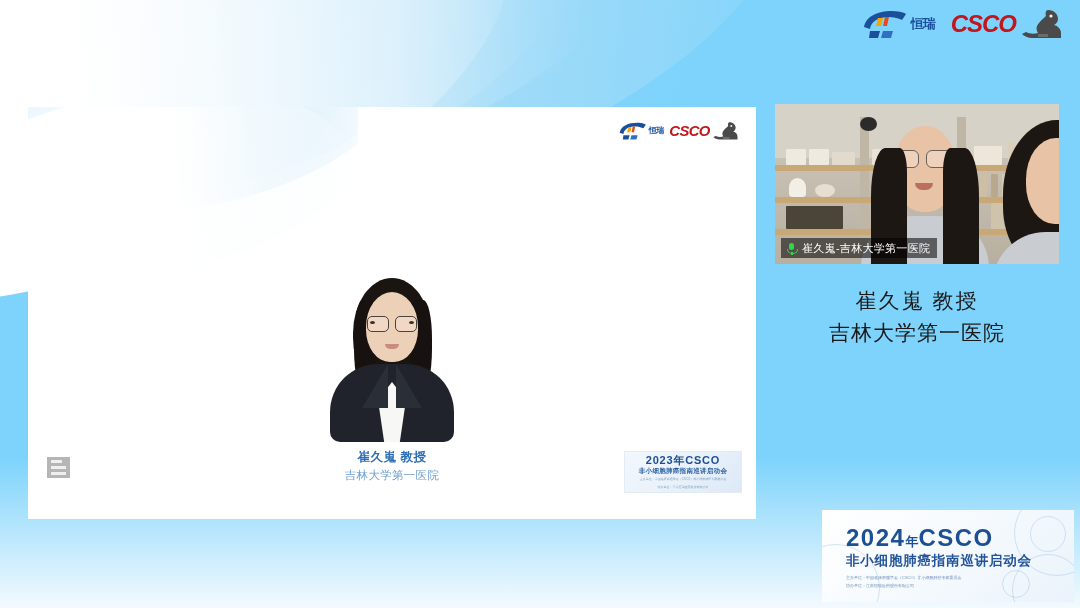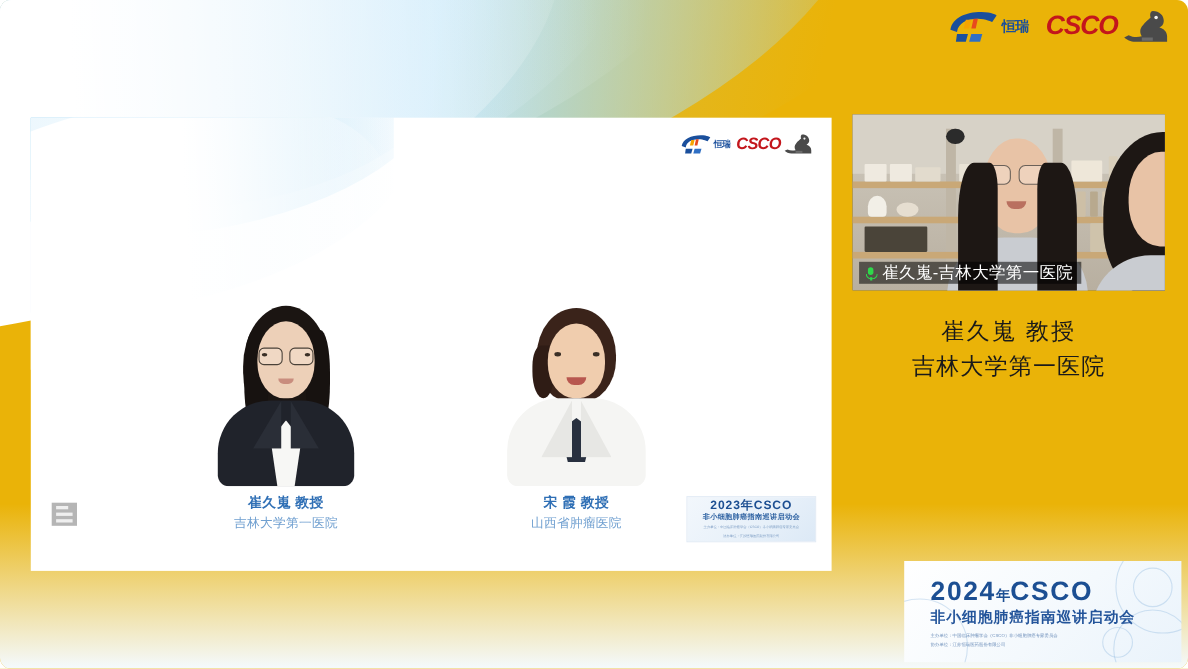--- a/index.html
+++ b/index.html
@@ -1,21 +1,21 @@
 <!DOCTYPE html>
 <html><head>
 <meta charset="utf-8">
 <style>
   html,body{margin:0;padding:0;}
   body{
     width:1080px;height:608px;overflow:hidden;
     font-family:"Liberation Sans","DejaVu Sans",sans-serif;
     background:#ffffff;position:relative;
   }
-  #stage{position:absolute;inset:0;background:#eab308;overflow:hidden;border-radius:10px;}
+  #stage{position:absolute;inset:0;background:#7dd3fc;overflow:hidden;}
 
   
   .bg-swoosh{position:absolute;pointer-events:none;}
   .sw1{left:-380px;top:-330px;width:1180px;height:560px;border-radius:50%;
        background:linear-gradient(105deg,#31a8ea 0%,#5cc0f2 35%,#a9ddf7 65%,rgba(220,240,252,0) 100%);
        transform:rotate(-9deg);}
   .sw2{left:-430px;top:-300px;width:1120px;height:520px;border-radius:50%;
        background:linear-gradient(105deg,#ffffff 0%,#f2f9fe 40%,rgba(255,255,255,0) 88%);
        transform:rotate(-11deg);}
   .sw3{left:-460px;top:-248px;width:1060px;height:500px;border-radius:50%;
@@ -87,21 +87,21 @@
   .wall{position:absolute;left:0;top:0;right:0;height:34%;background:#d7d2c7;}
   .shelf{position:absolute;left:0;right:0;height:6px;background:#c9a877;}
   .post{position:absolute;top:8%;width:9px;height:78%;background:#bfb6a6;}
   .bk{position:absolute;border-radius:1px;}
   .person{position:absolute;left:50%;transform:translateX(-50%);bottom:0;}
   .v-hair{position:absolute;left:50%;transform:translateX(-50%);background:#1d1714;border-radius:50% 50% 42% 42%;}
   .v-face{position:absolute;left:50%;transform:translateX(-50%);background:#e8c3a6;border-radius:48% 48% 46% 46%;}
   .v-body{position:absolute;left:50%;transform:translateX(-50%);background:#c9ccd1;border-radius:54px 54px 0 0;}
   .v-label{position:absolute;left:6px;bottom:6px;height:20px;display:flex;align-items:center;gap:4px;
     background:rgba(0,0,0,.55);padding:0 7px 0 4px;}
-  .v-label span.t{color:#ffffff;font-size:15px;letter-spacing:.3px;white-space:nowrap;}
+  .v-label span.t{color:#ffffff;font-size:11px;letter-spacing:.3px;white-space:nowrap;}
   .mic{width:13px;height:13px;position:relative;flex:0 0 auto;}
   .mic i{position:absolute;left:4px;top:1px;width:5px;height:7px;border-radius:3px;background:#2ed84a;}
   .mic b{position:absolute;left:2px;top:7px;width:9px;height:4px;border-radius:0 0 5px 5px;border:1.2px solid #2ed84a;border-top:0;}
   .mic u{position:absolute;left:6px;top:10px;width:1.5px;height:3px;background:#2ed84a;}
 
   #speaker-name{position:absolute;left:775px;top:287px;width:284px;text-align:center;}
   #speaker-name .sn1{font-size:21px;color:#1a1a1a;letter-spacing:2px;font-weight:500;}
   #speaker-name .sn2{font-size:21px;color:#1a1a1a;letter-spacing:1px;margin-top:4px;font-weight:500;}
 
   
@@ -200,36 +200,20 @@
           <div class="mouth" style="top:74px;width:14px;height:5px;background:#c98d7e;"></div>
           <div class="body" style="bottom:0;width:124px;height:78px;background:#20232b;"></div>
           <div class="collar" style="bottom:0;width:28px;height:60px;background:#f7f7f5;clip-path:polygon(50% 0,100% 30%,78% 100%,22% 100%,0 30%);"></div>
           <div class="collar" style="bottom:34px;left:36px;transform:none;width:26px;height:44px;background:#2a2e37;clip-path:polygon(100% 0,100% 100%,0 100%);"></div>
           <div class="collar" style="bottom:34px;left:70px;transform:none;width:26px;height:44px;background:#2a2e37;clip-path:polygon(0 0,100% 100%,0 100%);"></div>
         </div>
         <div class="p-name">崔久嵬 教授</div>
         <div class="p-org">吉林大学第一医院</div>
       </div>
 
-      <div class="portrait">
-        <div class="photo">
-          <div class="hair" style="top:10px;width:72px;height:86px;background:#3a231a;"></div>
-          <div class="hair" style="top:44px;left:26px;transform:none;width:20px;height:48px;background:#2f1c15;border-radius:40% 20% 50% 50%;"></div>
-          <div class="face" style="top:24px;width:52px;height:68px;background:#f0cdae;"></div>
-          <div class="eye" style="left:46px;top:50px;width:6px;height:3.5px;"></div>
-          <div class="eye" style="left:81px;top:50px;width:6px;height:3.5px;"></div>
-          <div class="mouth" style="top:73px;width:18px;height:7px;background:#b8574f;"></div>
-          <div class="body" style="bottom:0;width:126px;height:80px;background:#f5f5f3;"></div>
-          <div class="collar" style="bottom:22px;width:30px;height:40px;background:#28303f;clip-path:polygon(50% 0,100% 28%,76% 100%,24% 100%,0 28%);"></div>
-          <div class="collar" style="bottom:26px;left:34px;transform:none;width:28px;height:52px;background:#e7e7e4;clip-path:polygon(100% 0,100% 100%,0 100%);"></div>
-          <div class="collar" style="bottom:26px;left:70px;transform:none;width:28px;height:52px;background:#e7e7e4;clip-path:polygon(0 0,100% 100%,0 100%);"></div>
-        </div>
-        <div class="p-name">宋 霞 教授</div>
-        <div class="p-org">山西省肿瘤医院</div>
-      </div>
     </div>
 
     <div class="mini-badge">
       <div class="mb1">2023年CSCO</div>
       <div class="mb2">非小细胞肺癌指南巡讲启动会</div>
       <div class="mb3">主办单位：中国临床肿瘤学会（CSCO）非小细胞肺癌专家委员会</div>
       <div class="mb3">协办单位：江苏恒瑞医药股份有限公司</div>
     </div>
   </div>
 

